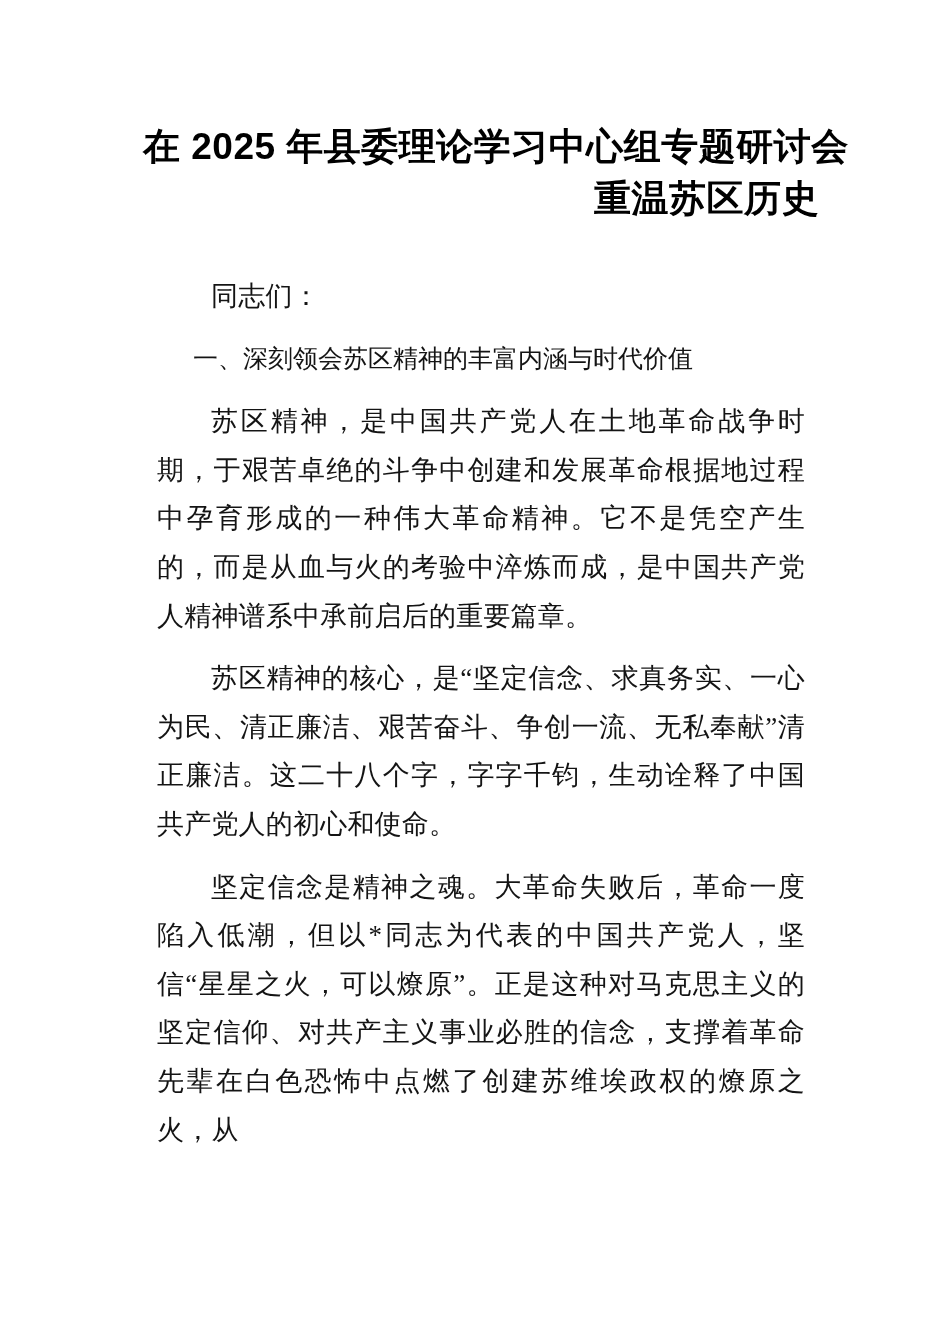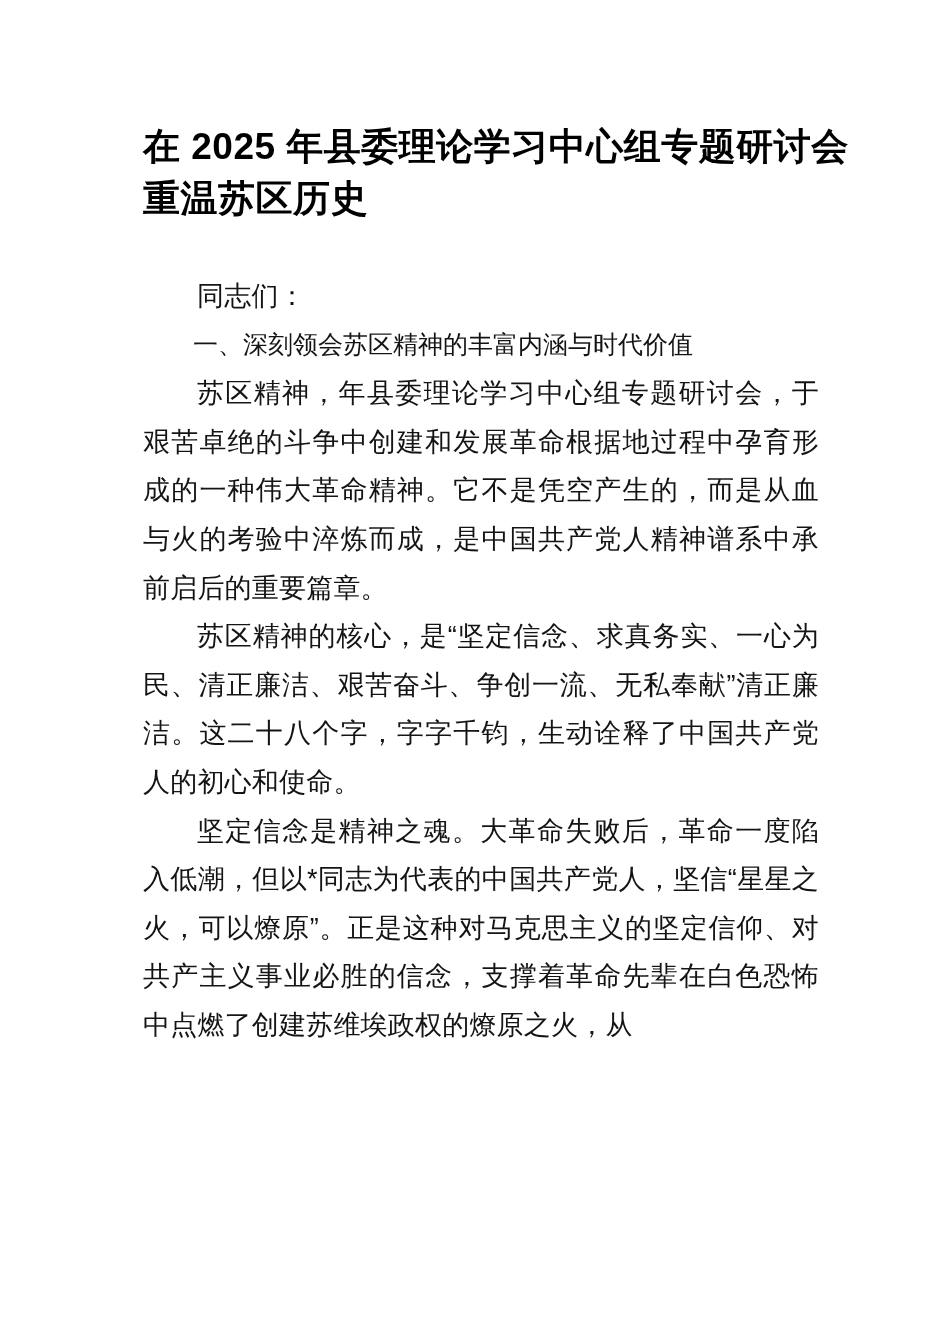--- a/index.html
+++ b/index.html
@@ -23,38 +23,38 @@
     position: absolute;
     left: 143px;
     top: 0;
     width: 676px;
   }
   .doc-title {
     font-family: "Liberation Sans", "DejaVu Sans", sans-serif;
     font-weight: 700;
     font-size: 37px;
     line-height: 52px;
-    text-align: left;
+    text-align: right;
     letter-spacing: 0.5px;
     margin: 0;
     padding-top: 121px;
     color: #000000;
   }
   .title-line {
     display: block;
     white-space: nowrap;
   }
   .body-block {
     margin-top: 47px;
   }
   p.para {
-    font-family: Liberation Sans, sans-serif;
+    font-family: Liberation Serif, serif;
     font-size: 27px;
     line-height: 48.6px;
-    margin: 0;
+    margin: 14px;
     text-align: justify;
     text-justify: inter-character;
     text-align-last: left;
     letter-spacing: 0.2px;
     color: #141414;
   }
   p.indent {
     text-indent: 2em;
   }
   p.section-heading {
@@ -86,21 +86,21 @@
       <span class="title-line">重温苏区历史</span>
     </h1>
 
     <div class="body-block">
 
       <p class="para salutation">同志们：</p>
 
 
       <p class="section-heading">一、深刻领会苏区精神的丰富内涵与时代价值</p>
 
-      <p class="para indent">苏区精神，年县委理论学习中心组专题研讨会，于艰苦卓绝的斗争中创建和发展革命根据地过程中孕育形成的一种伟大革命精神。它不是凭空产生的，而是从血与火的考验中淬炼而成，是中国共产党人精神谱系中承前启后的重要篇章。</p>
+      <p class="para indent">苏区精神，是中国共产党人在土地革命战争时期，于艰苦卓绝的斗争中创建和发展革命根据地过程中孕育形成的一种伟大革命精神。它不是凭空产生的，而是从血与火的考验中淬炼而成，是中国共产党人精神谱系中承前启后的重要篇章。</p>
 
       <p class="para indent">苏区精神的核心，是“坚定信念、求真务实、一心为民、清正廉洁、艰苦奋斗、争创一流、无私奉献”清正廉洁。这二十八个字，字字千钧，生动诠释了中国共产党人的初心和使命。</p>
 
       <p class="para indent clip-last">坚定信念是精神之魂。大革命失败后，革命一度陷入低潮，但以*同志为代表的中国共产党人，坚信“星星之火，可以燎原”。正是这种对马克思主义的坚定信仰、对共产主义事业必胜的信念，支撑着革命先辈在白色恐怖中点燃了创建苏维埃政权的燎原之火，从</p>
 
     </div>
 
   </div>
 
 </div>

